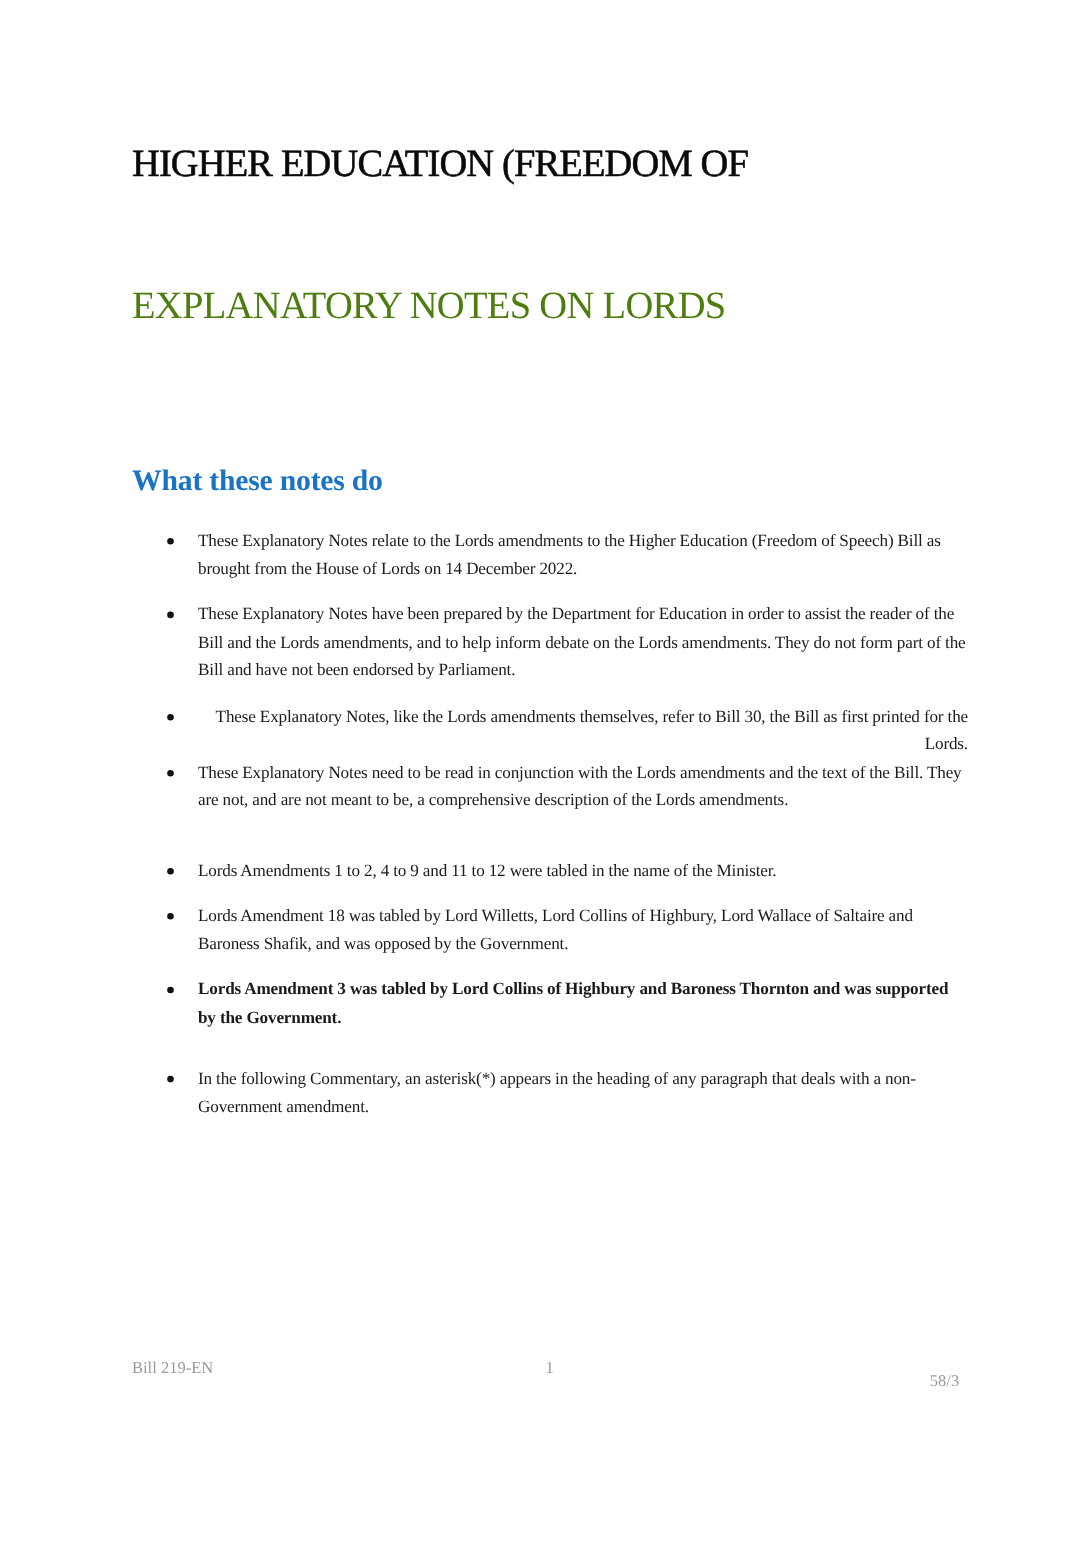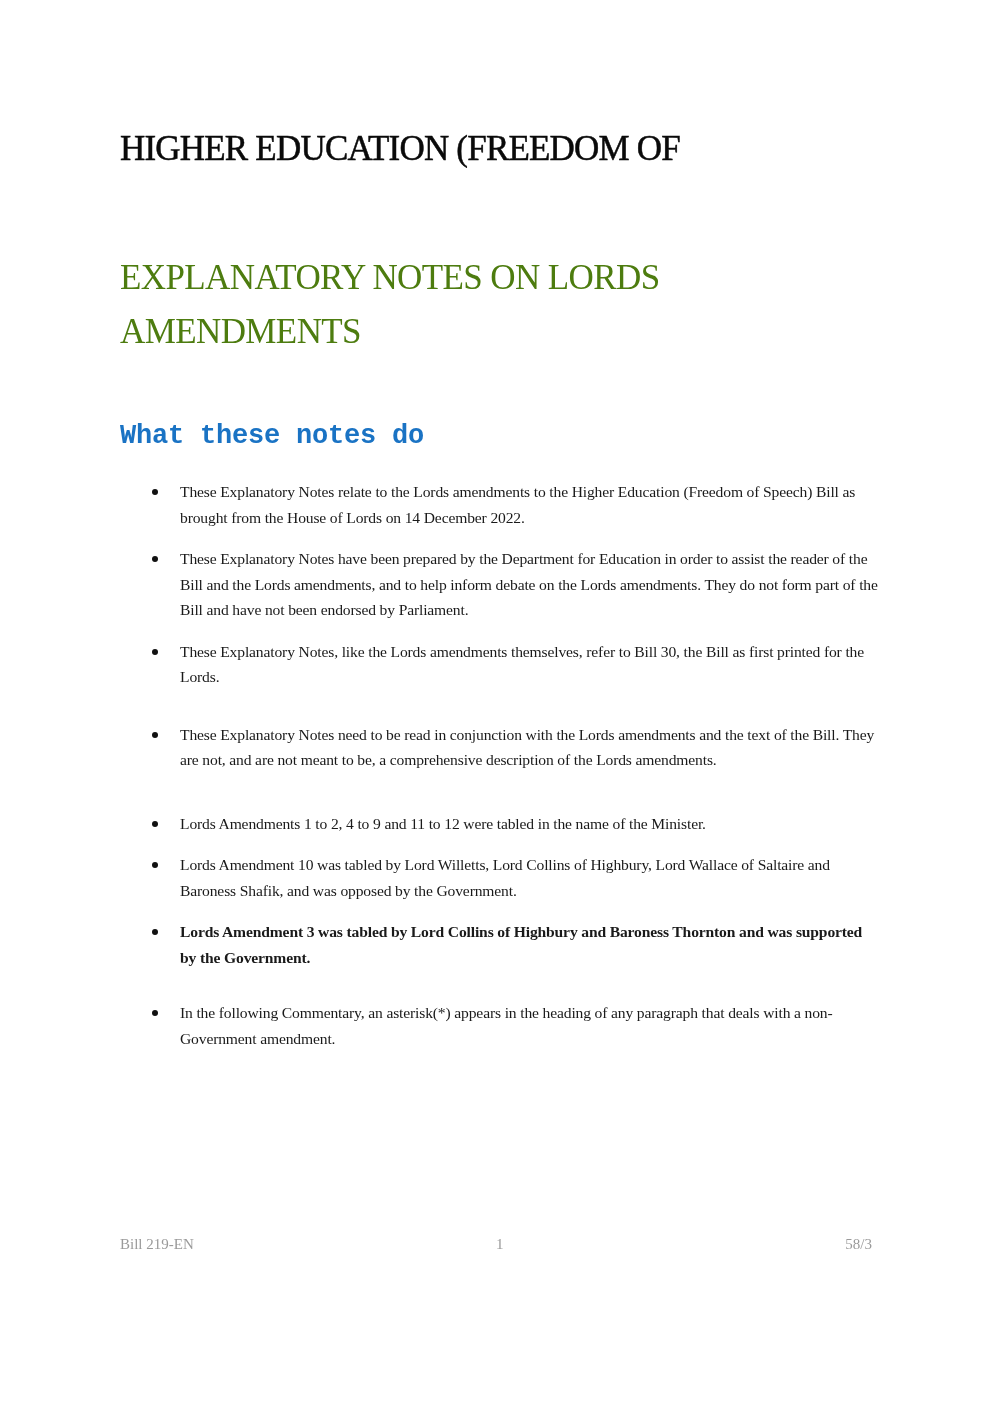--- a/index.html
+++ b/index.html
@@ -43,21 +43,21 @@
       line-height: 54px;
       font-weight: normal;
       letter-spacing: -0.6px;
       margin: 0;
       color: #4d7c0f;
     }
     .section-heading {
       position: absolute;
       left: 120px;
       top: 421px;
-      font-family: Liberation Mono, monospace;
+      font-family: Liberation Serif, serif;
       font-weight: bold;
       font-size: 27px;
       color: #1a73c4;
       margin: 0;
       letter-spacing: -0.2px;
     }
     .notes-list {
       position: absolute;
       left: 120px;
       top: 479px;
@@ -87,57 +87,57 @@
       position: absolute;
       left: 120px;
       top: 1236px;
       width: 752px;
       height: 22px;
       font-size: 15px;
       color: #9a9a9a;
     }
     .footer .f-left { position: absolute; left: 0; top: 0; }
     .footer .f-center { position: absolute; left: 376px; top: 0; }
-    .footer .f-right { position: absolute; right: 0; top: 0; }
+    .footer .f-right { position: absolute; right: 0; top: 12px; }
   </style>
 </head>
 <body>
 
 <div class="page">
 
   <h1 class="title-main"><span>HIGHER EDUCATION (FREEDOM OF</span><br></h1>
 
-  <h2 class="title-sub"><span>EXPLANATORY NOTES ON LORDS</span><br><span>AMENDMENTS</span></h2>
+  <h2 class="title-sub"><span>EXPLANATORY NOTES ON LORDS</span><br></h2>
 
   <h3 class="section-heading">What these notes do</h3>
 
   <ul class="notes-list">
     <li class="note-item" style="margin-bottom:16px;">
       <span class="bullet"></span>
       <span>These Explanatory Notes relate to the Lords amendments to the Higher Education (Freedom of Speech) Bill as brought from the House of Lords on 14 December 2022.</span>
     </li>
     <li class="note-item" style="margin-bottom:16px;">
       <span class="bullet"></span>
       <span>These Explanatory Notes have been prepared by the Department for Education in order to assist the reader of the Bill and the Lords amendments, and to help inform debate on the Lords amendments. They do not form part of the Bill and have not been endorsed by Parliament.</span>
     </li>
-    <li class="note-item" style="margin-bottom:32px;">
+    <li class="note-item" style="margin-bottom:0;text-align:right;">
       <span class="bullet"></span>
       <span>These Explanatory Notes, like the Lords amendments themselves, refer to Bill 30, the Bill as first printed for the Lords.</span>
     </li>
     <li class="note-item" style="margin-bottom:20px;">
       <span class="bullet"></span>
       <span>These Explanatory Notes need to be read in conjunction with the Lords amendments and the text of the Bill. They are not, and are not meant to be, a comprehensive description of the Lords amendments.</span>
     </li>
     <li class="note-item" style="margin-bottom:16px;margin-top:38px;">
       <span class="bullet"></span>
       <span>Lords Amendments 1 to 2, 4 to 9 and 11 to 12  were tabled in the name of the Minister.</span>
     </li>
     <li class="note-item" style="margin-bottom:16px;">
       <span class="bullet"></span>
-      <span>Lords Amendment 10 was tabled by Lord Willetts, Lord Collins of Highbury, Lord Wallace of Saltaire and Baroness Shafik, and was opposed by the Government.</span>
+      <span>Lords Amendment 18 was tabled by Lord Willetts, Lord Collins of Highbury, Lord Wallace of Saltaire and Baroness Shafik, and was opposed by the Government.</span>
     </li>
     <li class="note-item" style="margin-bottom:30px;font-weight:bold;">
       <span class="bullet"></span>
       <span>Lords Amendment 3 was tabled by Lord Collins of Highbury and Baroness Thornton and was supported by the Government.</span>
     </li>
     <li class="note-item">
       <span class="bullet"></span>
       <span>In the following Commentary, an asterisk(*) appears in the heading of any paragraph that deals with a non-Government amendment.</span>
     </li>
   </ul>

